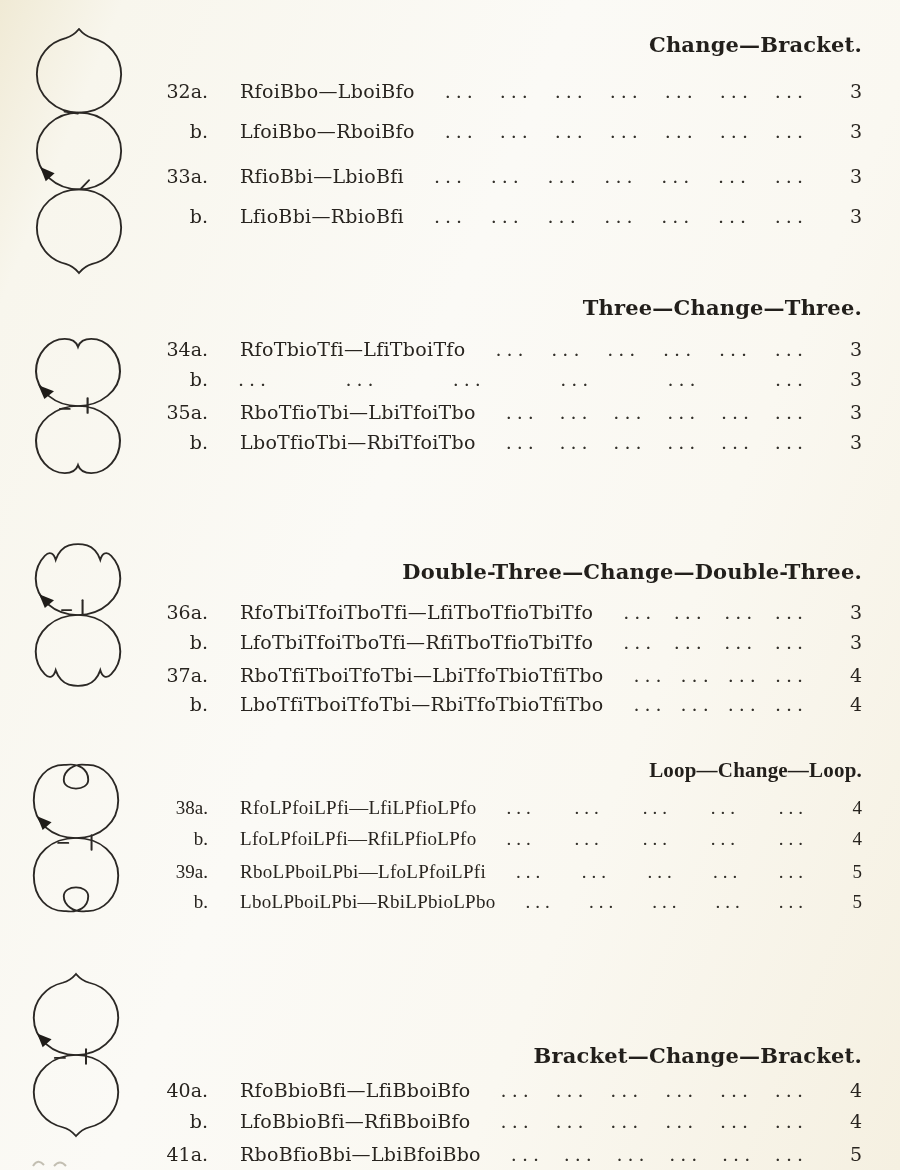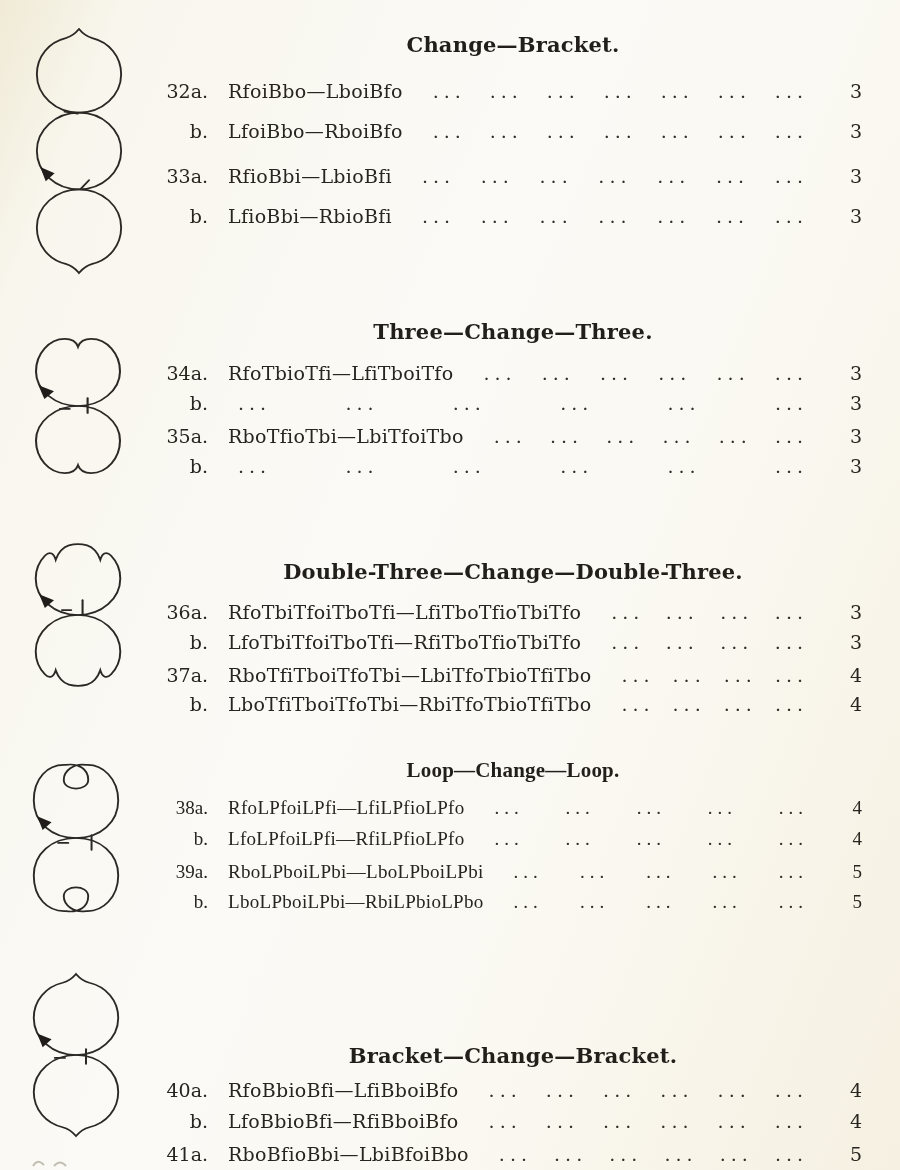--- a/index.html
+++ b/index.html
@@ -5,25 +5,25 @@
   html,body { margin:0; padding:0; }
   .page {
     position:relative; width:900px; height:1170px; overflow:hidden;
     background:linear-gradient(112deg,#f0ead5 0%, #f8f6ed 9%, #fbfaf6 42%, #faf8f1 68%, #f5f0e1 100%);
     font-family:"DejaVu Serif","Liberation Serif",serif;
     color:#28241f;
   }
   .section { position:absolute; left:150px; width:712px; }
   .sec-title {
     margin:0; font-size:21px; line-height:24px; font-weight:bold;
-    text-align:center; letter-spacing:0.2px; padding-left:14px; color:#221f1b;
+    text-align:right; letter-spacing:0.2px; padding-left:14px; color:#221f1b;
   }
   .row { display:flex; align-items:flex-end; font-size:19px; line-height:26px; }
   .num { flex:none; width:58px; text-align:right; }
-  .notation { flex:none; margin-left:20px; letter-spacing:0.3px; white-space:nowrap; }
+  .notation { flex:none; margin-left:32px; letter-spacing:0.3px; white-space:nowrap; }
   .dots { flex:1 1 auto; display:flex; justify-content:space-between; margin:0 26px 0 30px; overflow:hidden; }
   .dg { letter-spacing:5px; color:#33302a; }
   .value { flex:none; width:28px; text-align:right; }
   
   .s1 .row:nth-of-type(1){margin-top:21px}.s1 .row:nth-of-type(2){margin-top:14px}
   .s1 .row:nth-of-type(3){margin-top:19px}.s1 .row:nth-of-type(4){margin-top:14px}
   .s2 .row:nth-of-type(1){margin-top:16px}.s2 .row:nth-of-type(2){margin-top:4px}
   .s2 .row:nth-of-type(3){margin-top:7px}.s2 .row:nth-of-type(4){margin-top:4px}
   .s3 .row:nth-of-type(1){margin-top:15px}.s3 .row:nth-of-type(2){margin-top:4px}
   .s3 .row:nth-of-type(3){margin-top:7px}.s3 .row:nth-of-type(4){margin-top:3px}
@@ -137,21 +137,21 @@
           <span class="dg">...</span>
           <span class="dg">...</span>
           <span class="dg">...</span>
           <span class="dg">...</span>
           <span class="dg">...</span>
         </span>
       <span class="value">3</span>
     </div>
   </div>
 
-  <div class="section s2" style="top:320px;">
+  <div class="section s2" style="top:296px;">
     <h2 class="sec-title">Three—Change—Three.</h2>
     <div class="row">
       <span class="num">34a.</span>
       <span class="notation">RfoTbioTfi—LfiTboiTfo</span>
       <span class="dots">
           <span class="dg">...</span>
           <span class="dg">...</span>
           <span class="dg">...</span>
           <span class="dg">...</span>
           <span class="dg">...</span>
@@ -179,20 +179,21 @@
           <span class="dg">...</span>
           <span class="dg">...</span>
           <span class="dg">...</span>
           <span class="dg">...</span>
           <span class="dg">...</span>
         </span>
       <span class="value">3</span>
     </div>
     <div class="row">
       <span class="num">b.</span>
+      <span class="notation">LboTfioTbi—RbiTfoiTbo</span>
       <span class="dots">
           <span class="dg">...</span>
           <span class="dg">...</span>
           <span class="dg">...</span>
           <span class="dg">...</span>
           <span class="dg">...</span>
           <span class="dg">...</span>
         </span>
       <span class="value">3</span>
     </div>
@@ -267,21 +268,21 @@
           <span class="dg">...</span>
           <span class="dg">...</span>
           <span class="dg">...</span>
           <span class="dg">...</span>
           <span class="dg">...</span>
         </span>
       <span class="value">4</span>
     </div>
     <div class="row">
       <span class="num">39a.</span>
-      <span class="notation">RboLPboiLPbi—LboLPboiLPbi</span>
+      <span class="notation">RboLPboiLPbi—LfoLPfoiLPfi</span>
       <span class="dots">
           <span class="dg">...</span>
           <span class="dg">...</span>
           <span class="dg">...</span>
           <span class="dg">...</span>
           <span class="dg">...</span>
         </span>
       <span class="value">5</span>
     </div>
     <div class="row">

